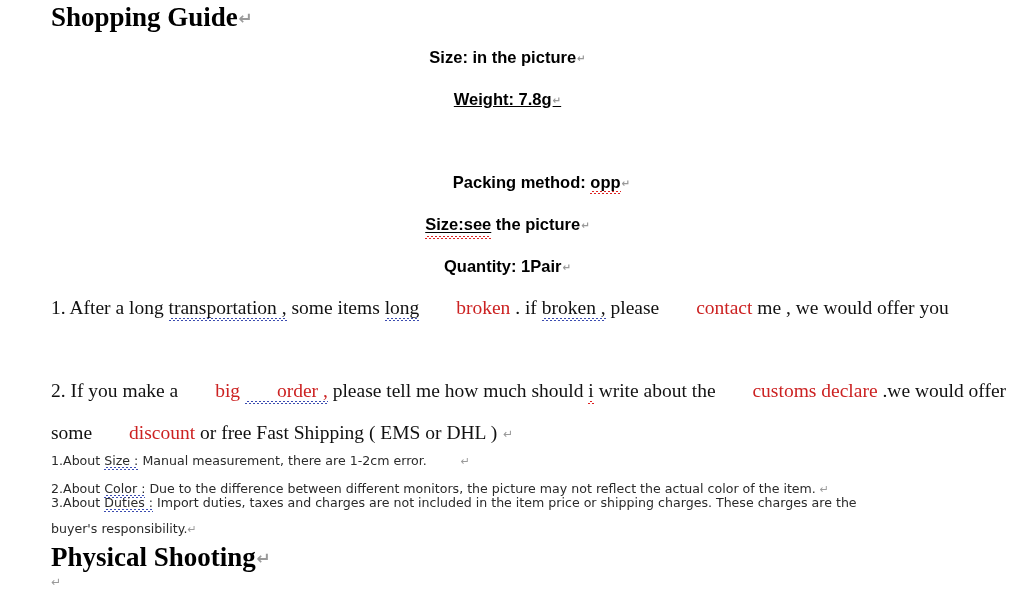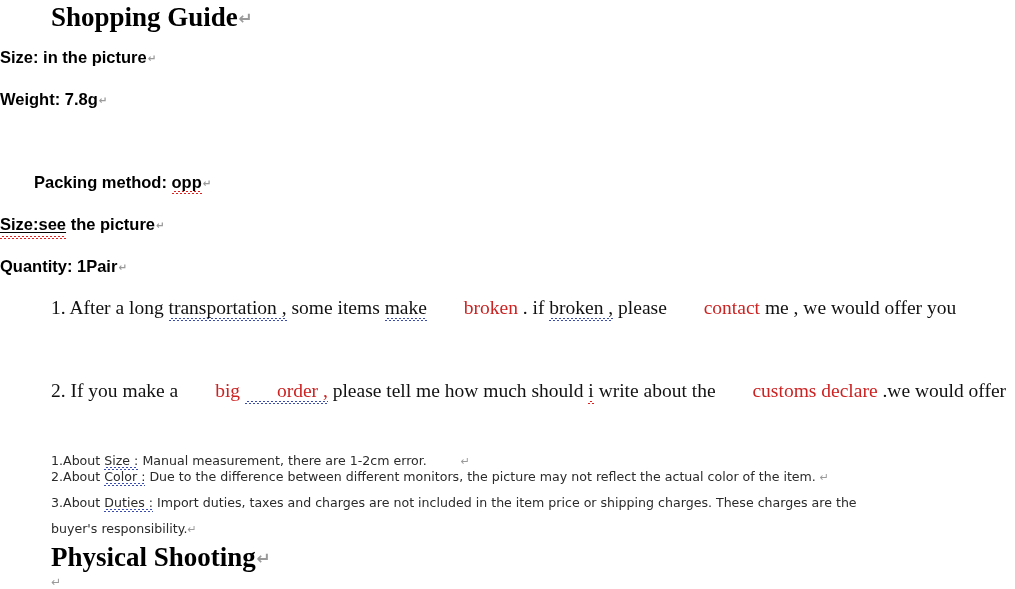--- a/index.html
+++ b/index.html
@@ -33,20 +33,21 @@
     white-space: nowrap;
   }
   .heading-top { position: absolute; left: 51px; top: 2px; }
   .heading-bottom { position: absolute; left: 51px; top: 542px; }
 
   
   .spec {
     position: absolute;
     left: 0;
     width: 1015px;
+    text-align: center;
     font-family: "Liberation Sans", "DejaVu Sans", sans-serif;
     font-weight: bold;
     font-size: 16.5px;
     line-height: 20px;
     color: #000;
     white-space: nowrap;
   }
 
   
   .para {
@@ -130,38 +131,39 @@
 </style>
 </head>
 <body>
 
 <div class="page">
 
   <h1 class="heading heading-top"><span>Shopping Guide</span><span class="ret">↵</span></h1>
 
   <div class="spec" style="top:47px;"><span>Size:</span><span> in the picture</span><span class="ret">↵</span></div>
 
-  <div class="spec" style="top:89px;"><span>Weight:</span><span> 7.8g</span><span class="ret">↵</span></div>
+  <div class="spec" style="top:89px;text-decoration:underline;"><span>Weight:</span><span> 7.8g</span><span class="ret">↵</span></div>
 
 
   <div class="spec" style="top:172px;padding-left:34px;"><span>Packing method:</span><span> </span><span class="sq sq-red">opp</span><span class="ret">↵</span></div>
 
   <div class="spec" style="top:214px;"><span class="sq sq-red sq-under u-solid">Size:see</span><span> the picture</span><span class="ret">↵</span></div>
 
   <div class="spec" style="top:256px;"><span>Quantity:</span><span> 1Pair</span><span class="ret">↵</span></div>
 
-  <div class="para" style="top:297px;"><span>1. After a long </span><span class="sq sq-blue">transportation ,</span><span> some items </span><span class="sq sq-blue">make</span><span> </span><span class="red">broken</span><span> . if </span><span class="sq sq-blue">broken ,</span><span> please </span><span class="red">contact</span><span> me , we would offer you</span></div>
+  <div class="para" style="top:297px;"><span>1. After a long </span><span class="sq sq-blue">transportation ,</span><span> some items </span><span class="sq sq-blue">long</span><span> </span><span class="red">broken</span><span> . if </span><span class="sq sq-blue">broken ,</span><span> please </span><span class="red">contact</span><span> me , we would offer you</span></div>
 
 
   <div class="para" style="top:380px;"><span>2. If you make a </span><span class="red">big </span><span class="red sq sq-blue">order ,</span><span> please tell me how much should </span><span class="sq sq-red">i</span><span> write about the </span><span class="red">customs declare</span><span> .we would offer</span></div>
 
+  <div class="para" style="top:422px;"><span>some </span><span class="red">discount</span><span> or free Fast Shipping ( EMS or DHL ) </span><span class="ret">↵</span></div>
 
   <div class="small-note" style="top:454px;"><span>1.About </span><span class="sq sq-blue">Size :</span><span> Manual measurement, there are 1-2cm error.</span><span class="gap"></span><span class="ret-small">↵</span></div>
 
-  <div class="small-note" style="top:470px;text-align:right;"><span>2.About </span><span class="sq sq-blue">Color :</span><span> Due to the difference between different monitors, the picture may not reflect the actual color of the item. </span><span class="ret-small">↵</span></div>
+  <div class="small-note" style="top:482px;text-align:right;"><span>2.About </span><span class="sq sq-blue">Color :</span><span> Due to the difference between different monitors, the picture may not reflect the actual color of the item. </span><span class="ret-small">↵</span></div>
 
   <div class="small-note" style="top:496px;"><span>3.About </span><span class="sq sq-blue">Duties :</span><span> Import duties, taxes and charges are not included in the item price or shipping charges. These charges are the</span></div>
 
   <div class="small-note" style="top:522px;"><span>buyer's responsibility.</span><span class="ret-small">↵</span></div>
 
   <h1 class="heading heading-bottom"><span>Physical Shooting</span><span class="ret">↵</span></h1>
 
   <div class="ret-standalone">↵</div>
 
 </div>

